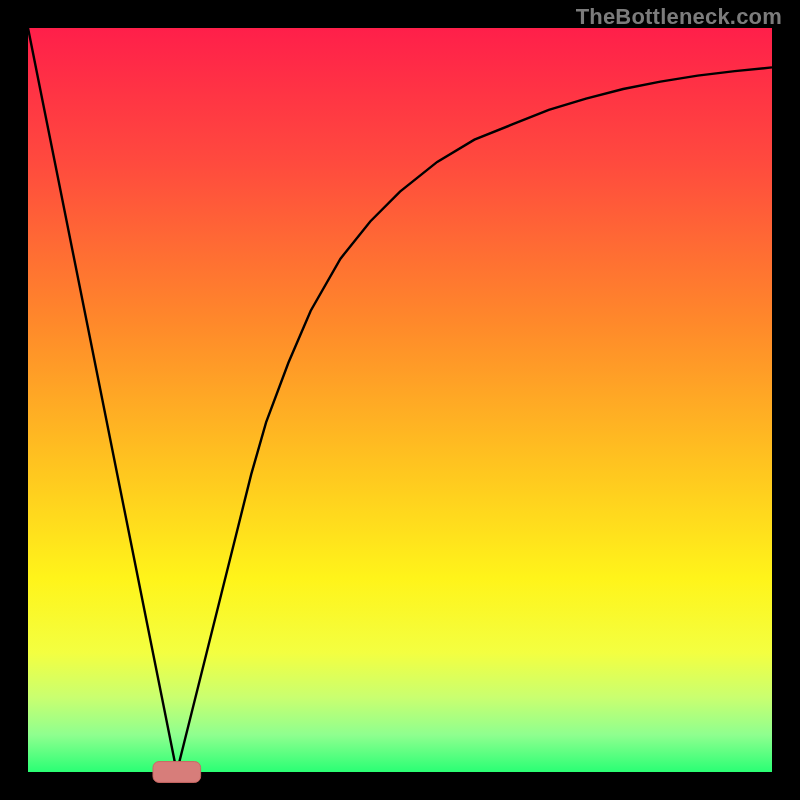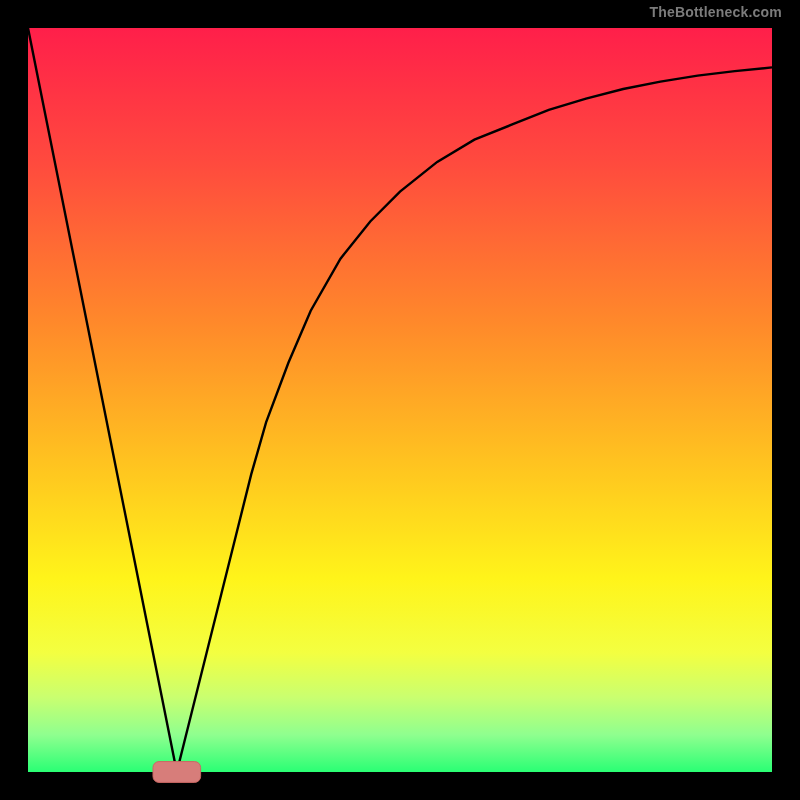--- a/index.html
+++ b/index.html
@@ -15,21 +15,21 @@
     top: 0;
     left: 0;
     width: 800px;
     height: 800px;
   }
   .watermark {
     position: absolute;
     top: 4px;
     right: 18px;
     font-family: Arial, Helvetica, sans-serif;
-    font-size: 14px;
+    font-size: 22px;
     font-weight: 600;
     color: #7c7c7c;
     letter-spacing: 0.2px;
     user-select: none;
     text-align: center;
   }
 </style>
 </head>
 <body>
 

